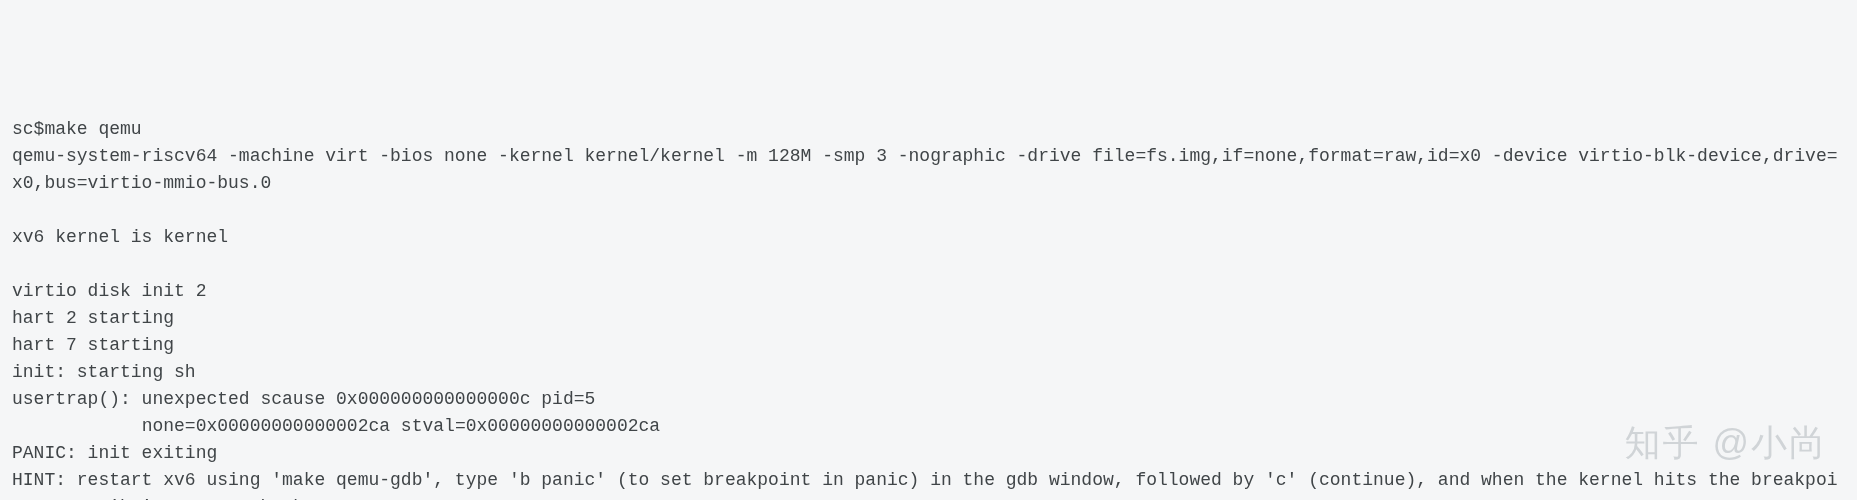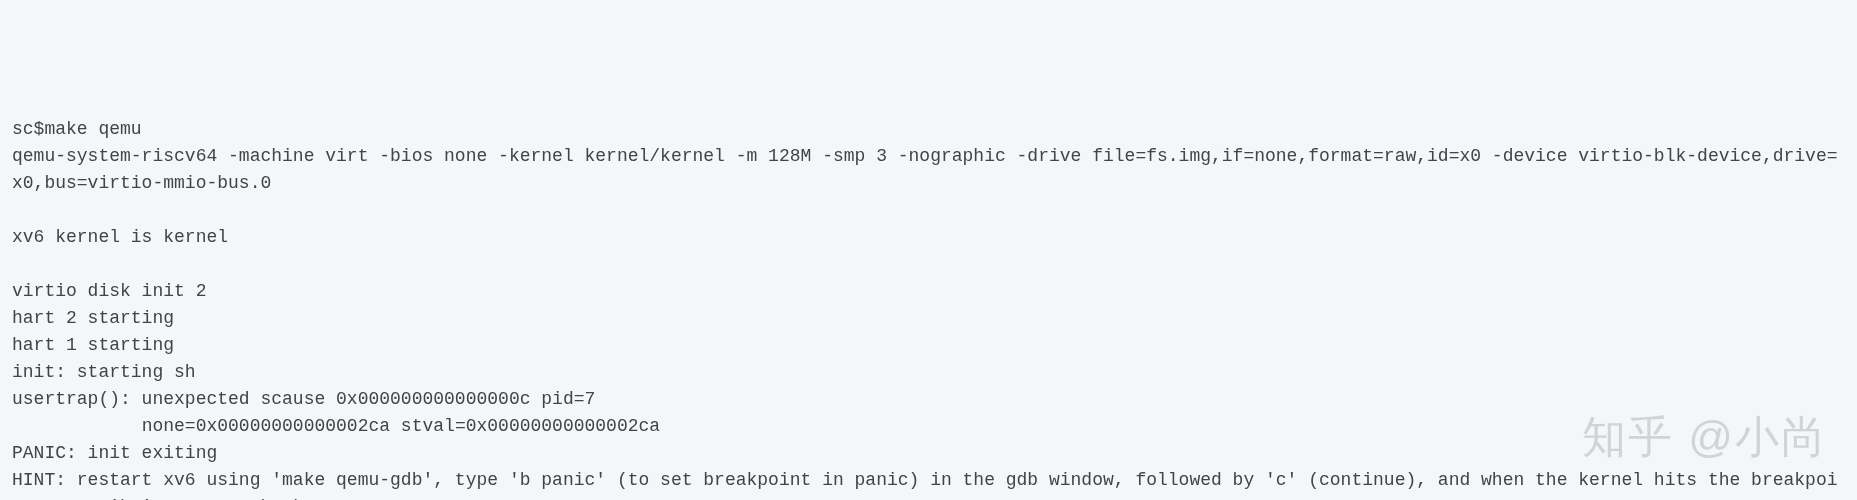--- a/index.html
+++ b/index.html
@@ -22,42 +22,42 @@
       overflow: hidden;
     }
     .terminal-output {
       display: block;
     }
     .watermark {
       position: absolute;
       bottom: 30px;
       right: 30px;
       font-family: sans-serif;
-      font-size: 44px;
+      font-size: 36px;
       color: rgba(100, 110, 120, 0.25);
       font-weight: 400;
       pointer-events: none;
       letter-spacing: 2px;
     }
   </style>
 </head>
 <body>
 
 
 
 <div class="terminal-output"><span>sc$</span><span>make qemu</span>
 <span>qemu-system-riscv64 -machine virt -bios none -kernel kernel/kernel -m 128M -smp 3 -nographic -drive file=fs.img,if=none,format=raw,id=x0 -device virtio-blk-device,drive=x0,bus=virtio-mmio-bus.0</span>
 <span></span>
 <span>xv6 kernel is kernel</span>
 <span></span>
 <span>virtio disk init 2</span>
 <span>hart 2 starting</span>
-<span>hart 1 starting</span>
+<span>hart 7 starting</span>
 <span>init: starting sh</span>
-<span>usertrap(): unexpected scause 0x000000000000000c pid=7</span>
+<span>usertrap(): unexpected scause 0x000000000000000c pid=5</span>
 <span>            none=0x00000000000002ca stval=0x00000000000002ca</span>
 <span>PANIC: init exiting</span>
 <span>HINT: restart xv6 using 'make qemu-gdb', type 'b panic' (to set breakpoint in panic) in the gdb window, followed by 'c' (continue), and when the kernel hits the breakpoint, type 'bt' to get a backtrace</span>
 </div>
 
 <div class="watermark">知乎 @小尚</div>
 
 
 
 

